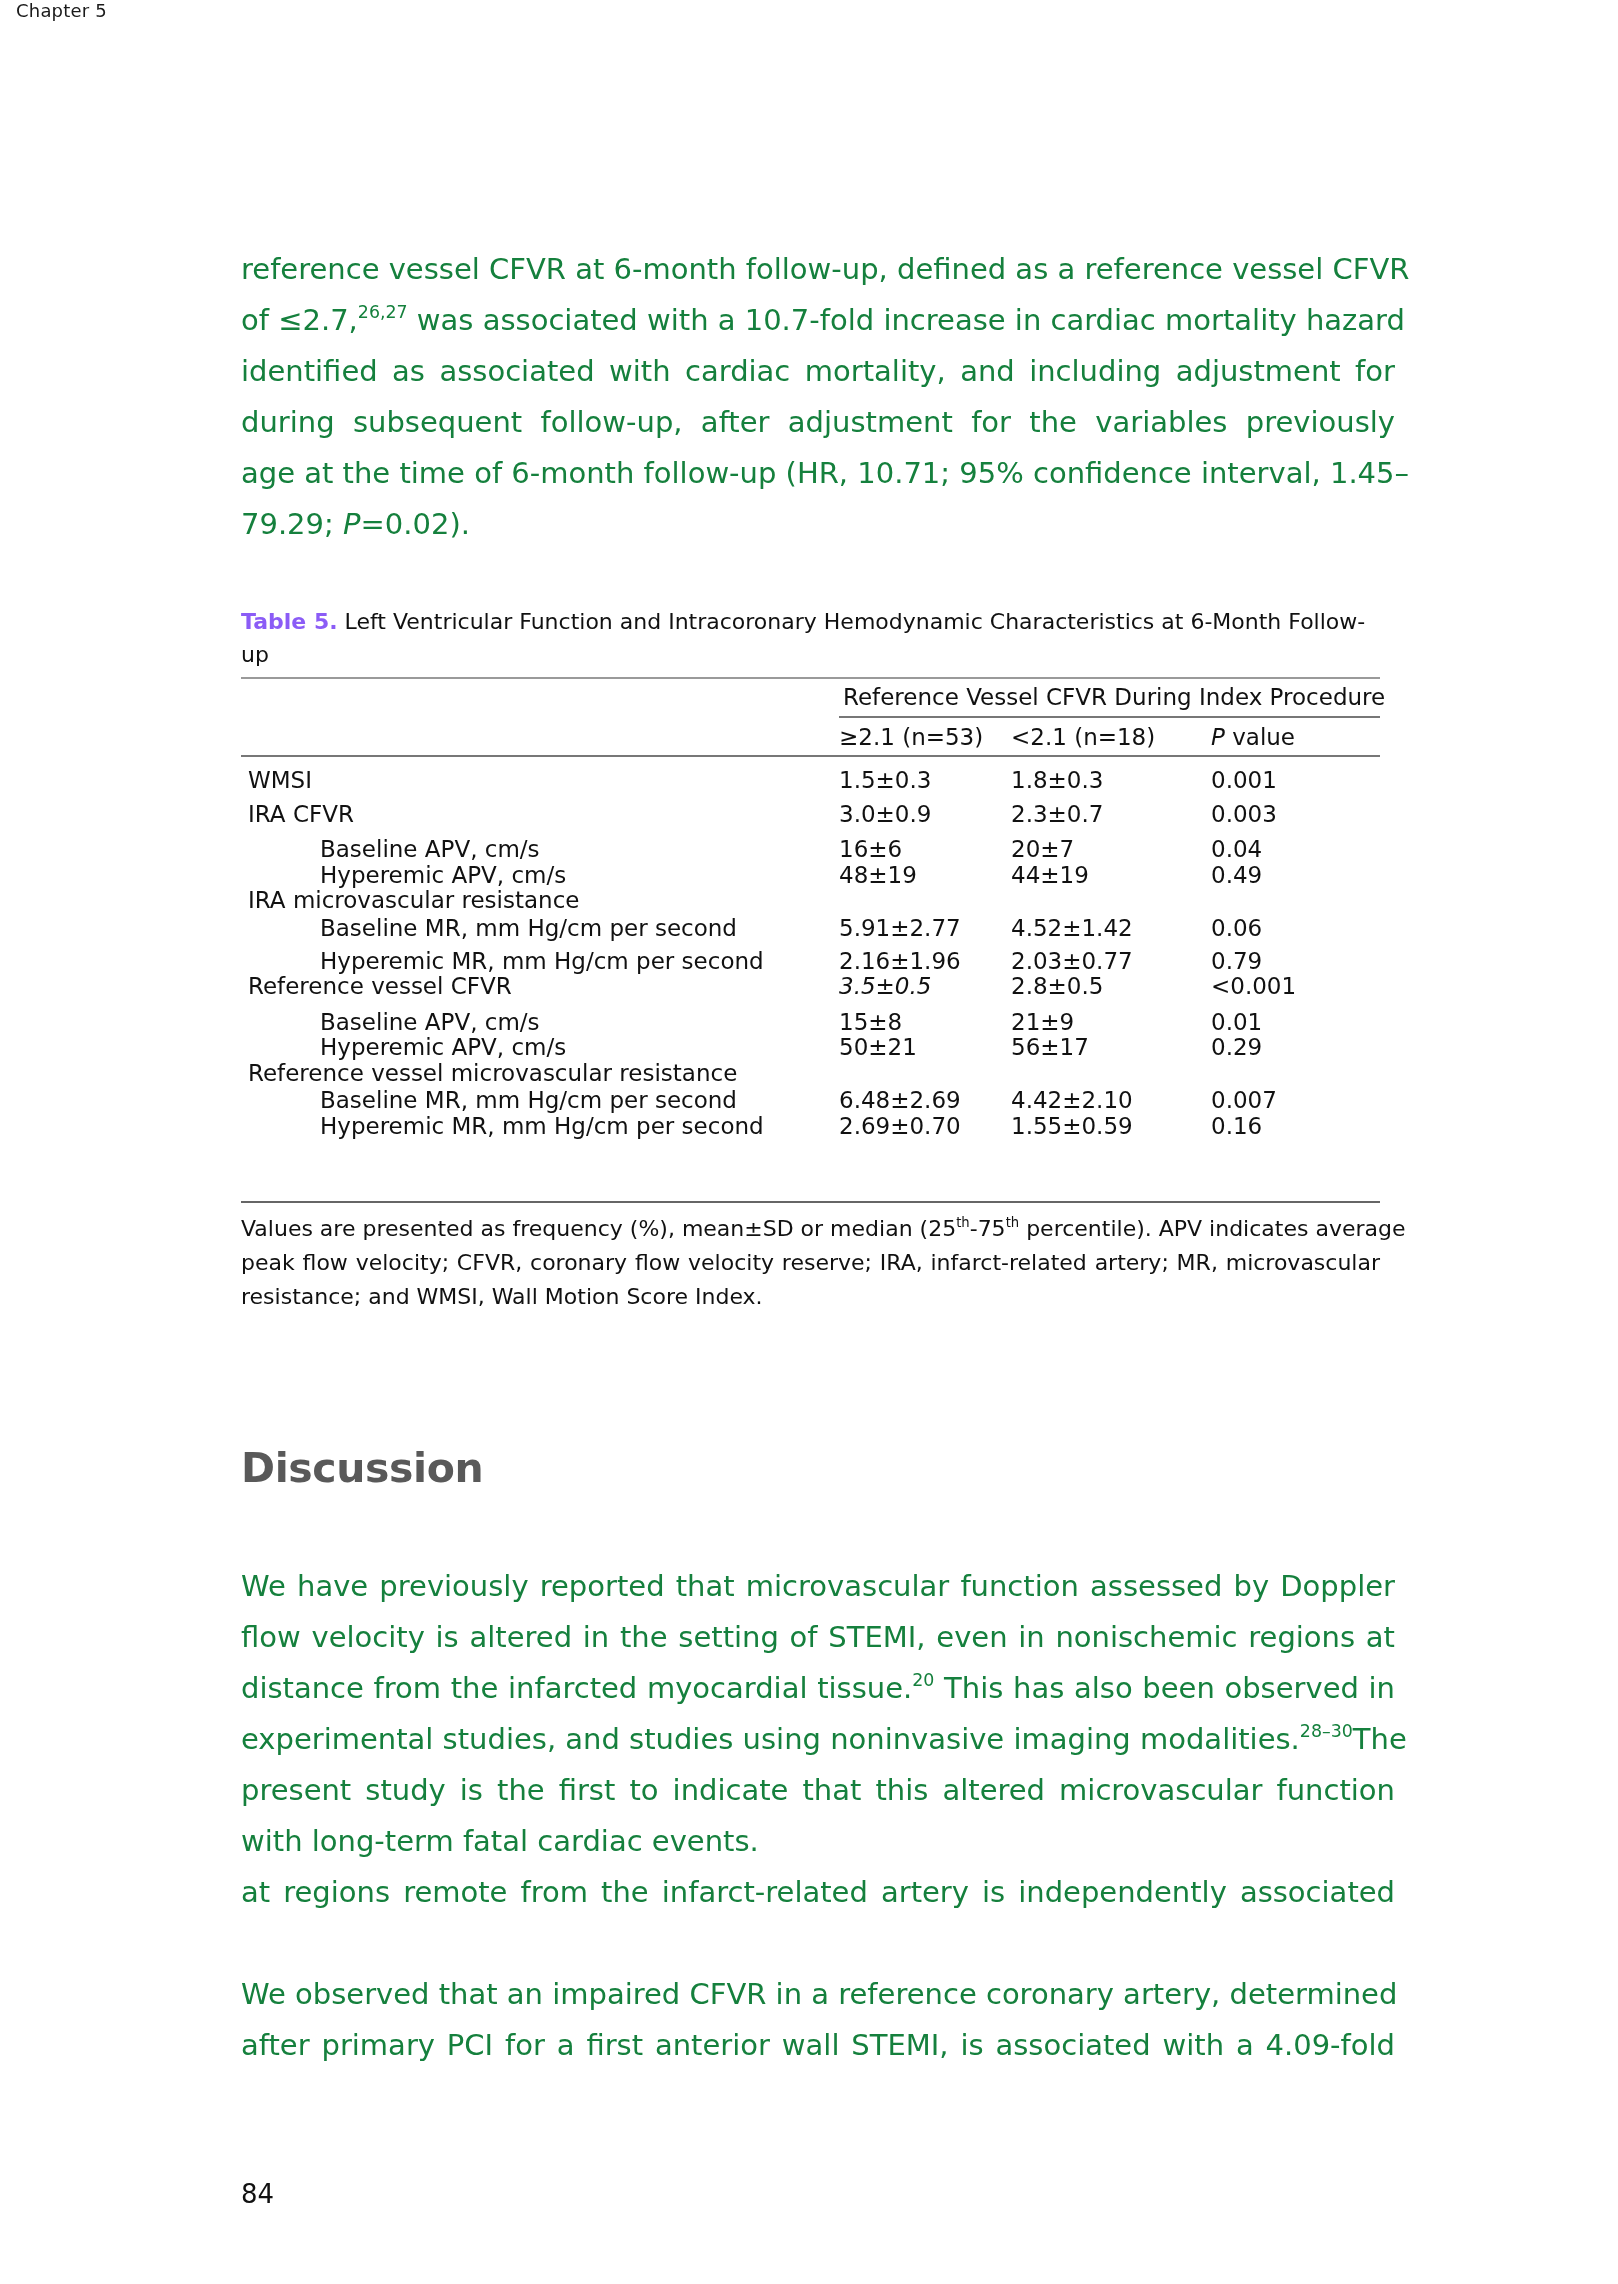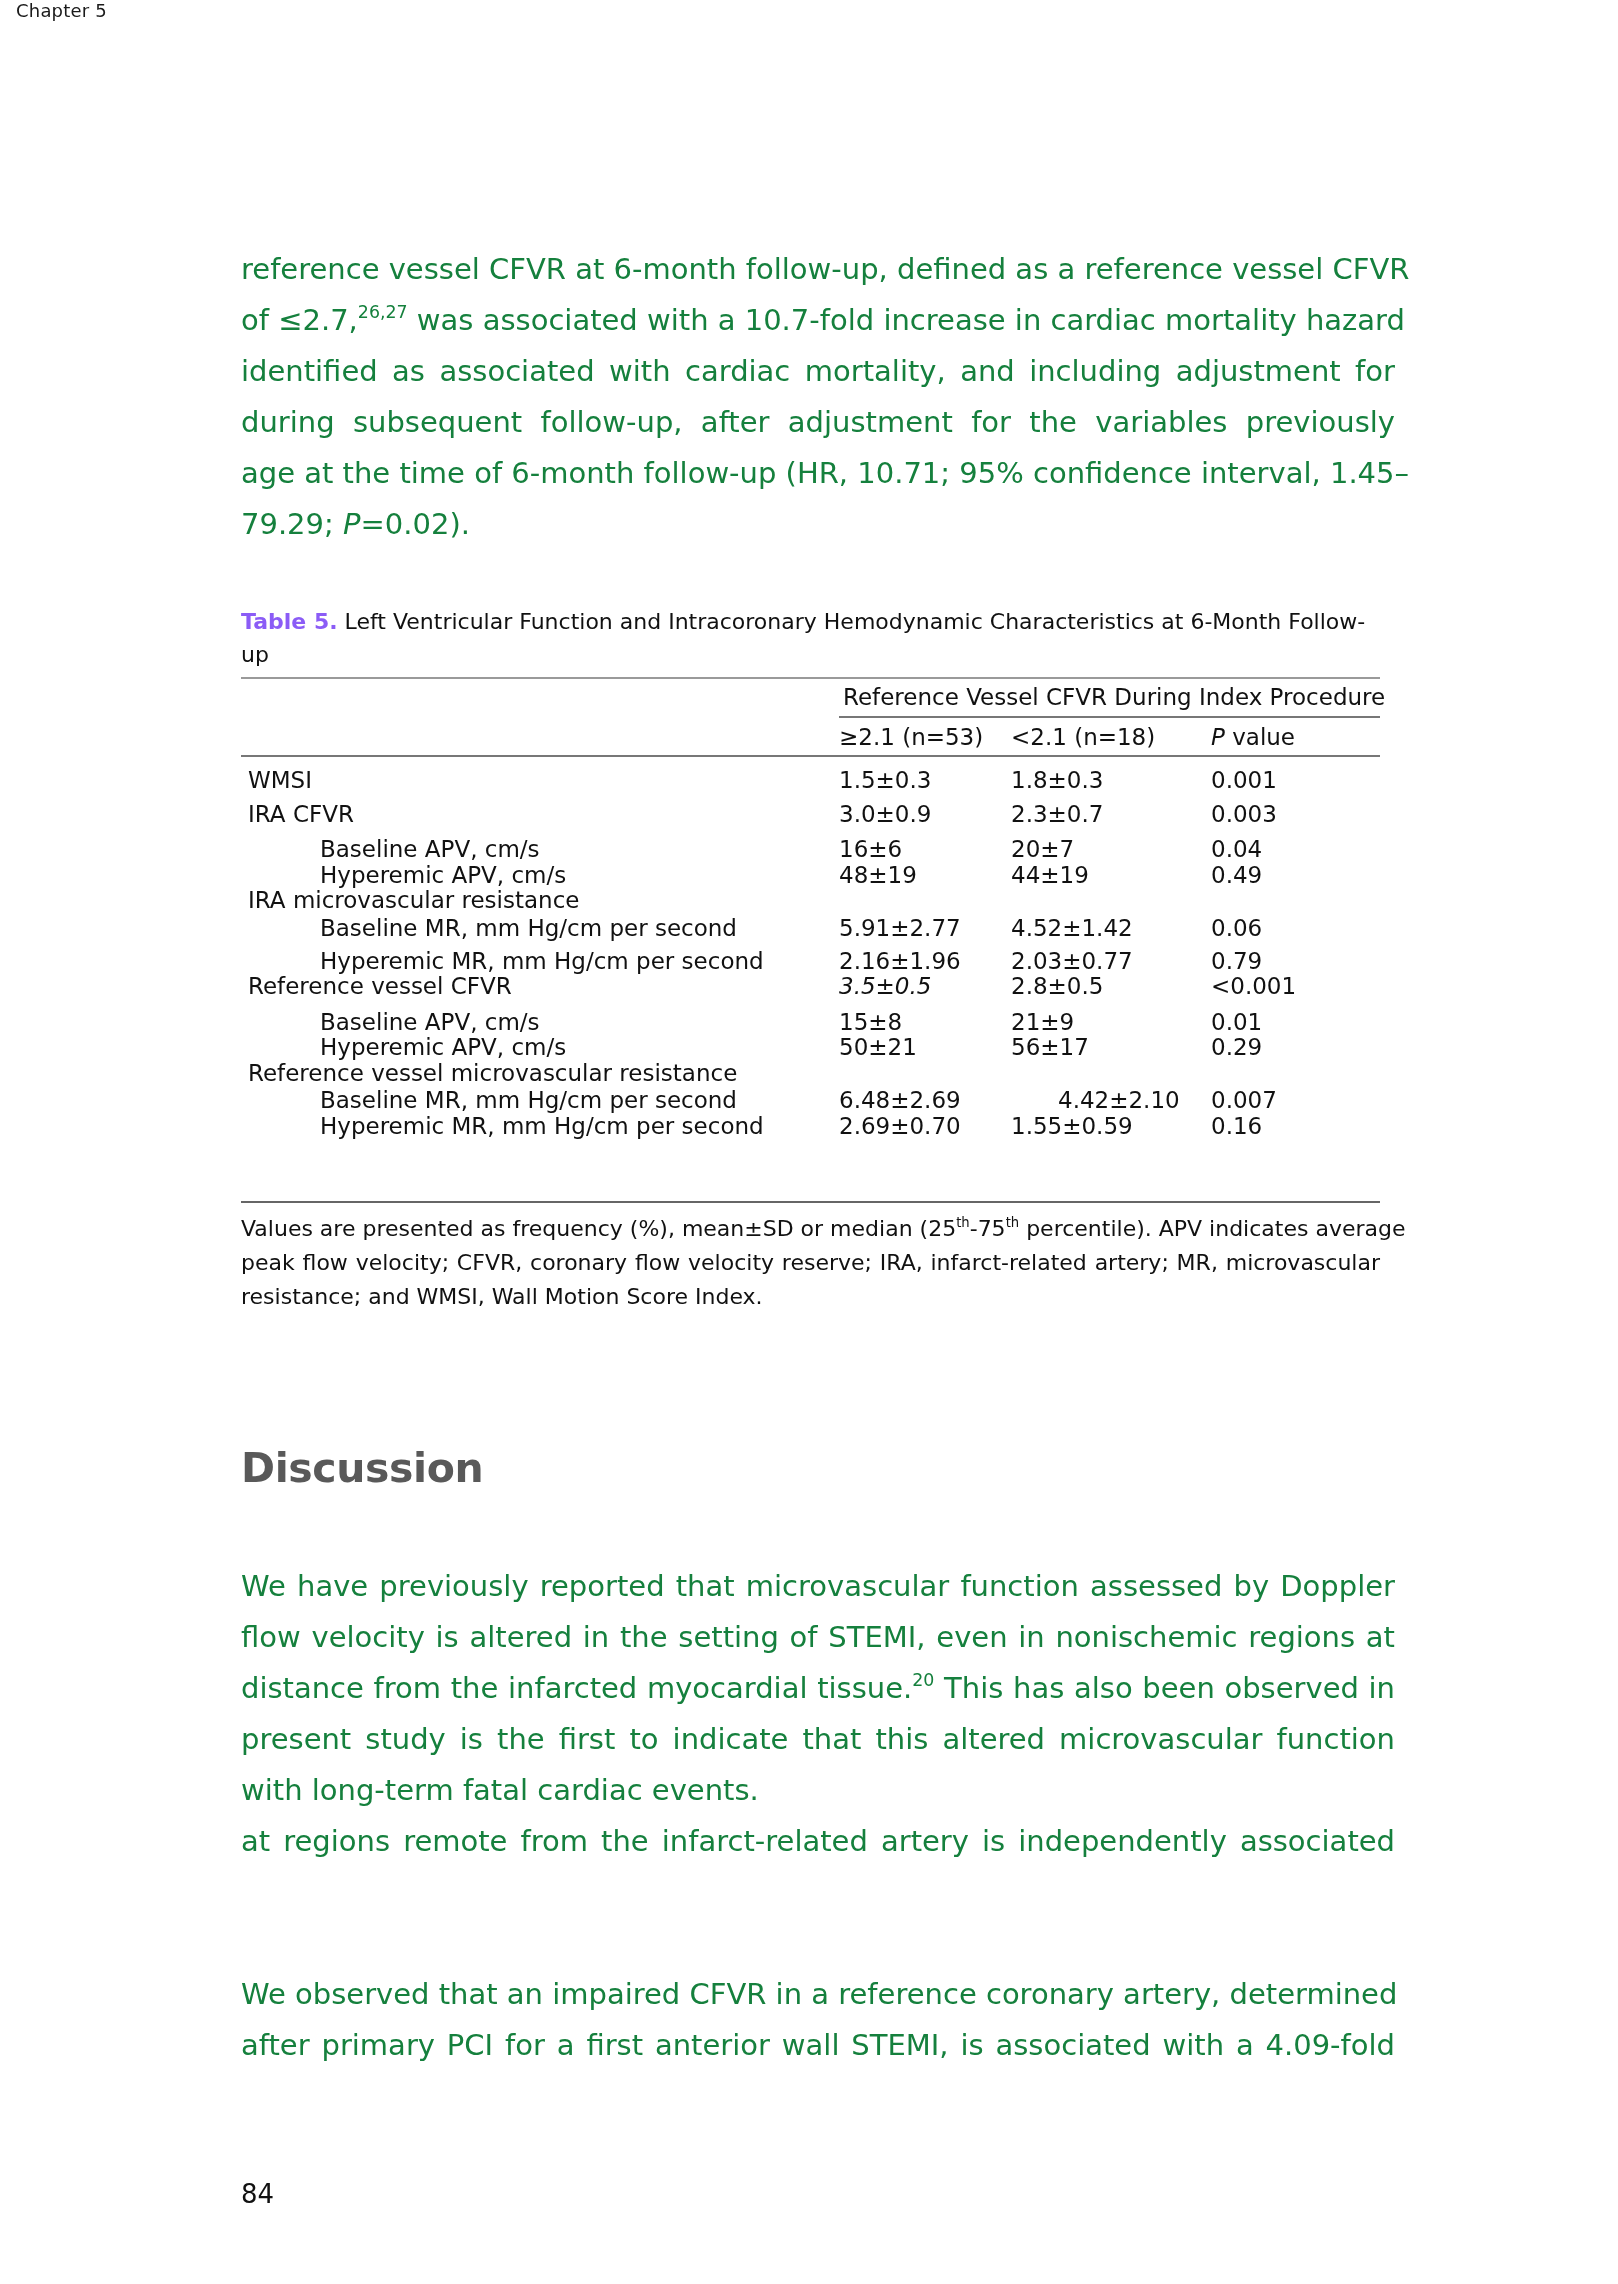--- a/index.html
+++ b/index.html
@@ -128,21 +128,21 @@
       </div>
       <div>
         <div class="cell" style="left: 248px; top: 1060px;">Reference vessel microvascular resistance</div>
         <div class="cell" style="left: 839px; top: 1060px;"></div>
         <div class="cell" style="left: 1011px; top: 1060px;"></div>
         <div class="cell" style="left: 1211px; top: 1060px;"></div>
       </div>
       <div>
         <div class="cell" style="left: 320px; top: 1087px;">Baseline MR, mm Hg/cm per second</div>
         <div class="cell" style="left: 839px; top: 1087px;">6.48±2.69</div>
-        <div class="cell" style="left: 1058px; top: 1087px;">4.42±2.10</div>
+        <div class="cell" style="left: 1011px; top: 1087px;">4.42±2.10</div>
         <div class="cell" style="left: 1211px; top: 1087px;">0.007</div>
       </div>
       <div>
         <div class="cell" style="left: 320px; top: 1113px;">Hyperemic MR, mm Hg/cm per second</div>
         <div class="cell" style="left: 839px; top: 1113px;">2.69±0.70</div>
         <div class="cell" style="left: 1011px; top: 1113px;">1.55±0.59</div>
         <div class="cell" style="left: 1211px; top: 1113px;">0.16</div>
       </div>
     </div>
   <div id="rule-bottom" class="rule"></div>
@@ -153,20 +153,21 @@
     <span class="ln"><span>peak flow velocity; CFVR, coronary flow velocity reserve; IRA, infarct-related artery; MR, microvascular</span></span>
     <span class="ln last"><span>resistance; and WMSI, Wall Motion Score Index.</span></span>
   </div>
 
 <div id="discussion-heading">Discussion</div>
 
 <div id="para-discussion-1" class="body-text">
     <span class="ln"><span>We have previously reported that microvascular function assessed by Doppler</span></span>
     <span class="ln"><span>flow velocity is altered in the setting of STEMI, even in nonischemic regions at</span></span>
     <span class="ln"><span>distance from the infarcted myocardial tissue.</span><sup>20</sup><span> This has also been observed in</span></span>
+    <span class="ln"><span>experimental studies, and studies using noninvasive imaging modalities.</span><sup>28–30</sup><span>The</span></span>
     <span class="ln"><span>present study is the first to indicate that this altered microvascular function</span></span>
     <span class="ln last"><span>with long-term fatal cardiac events.</span></span>
     <span class="ln"><span>at regions remote from the infarct-related artery is independently associated</span></span>
   </div>
 <div id="para-discussion-2" class="body-text">
     <span class="ln"><span>We observed that an impaired CFVR in a reference coronary artery, determined</span></span>
     <span class="ln"><span>after primary PCI for a first anterior wall STEMI, is associated with a 4.09-fold</span></span>
   </div>
 
 <div id="page-number">84</div>

